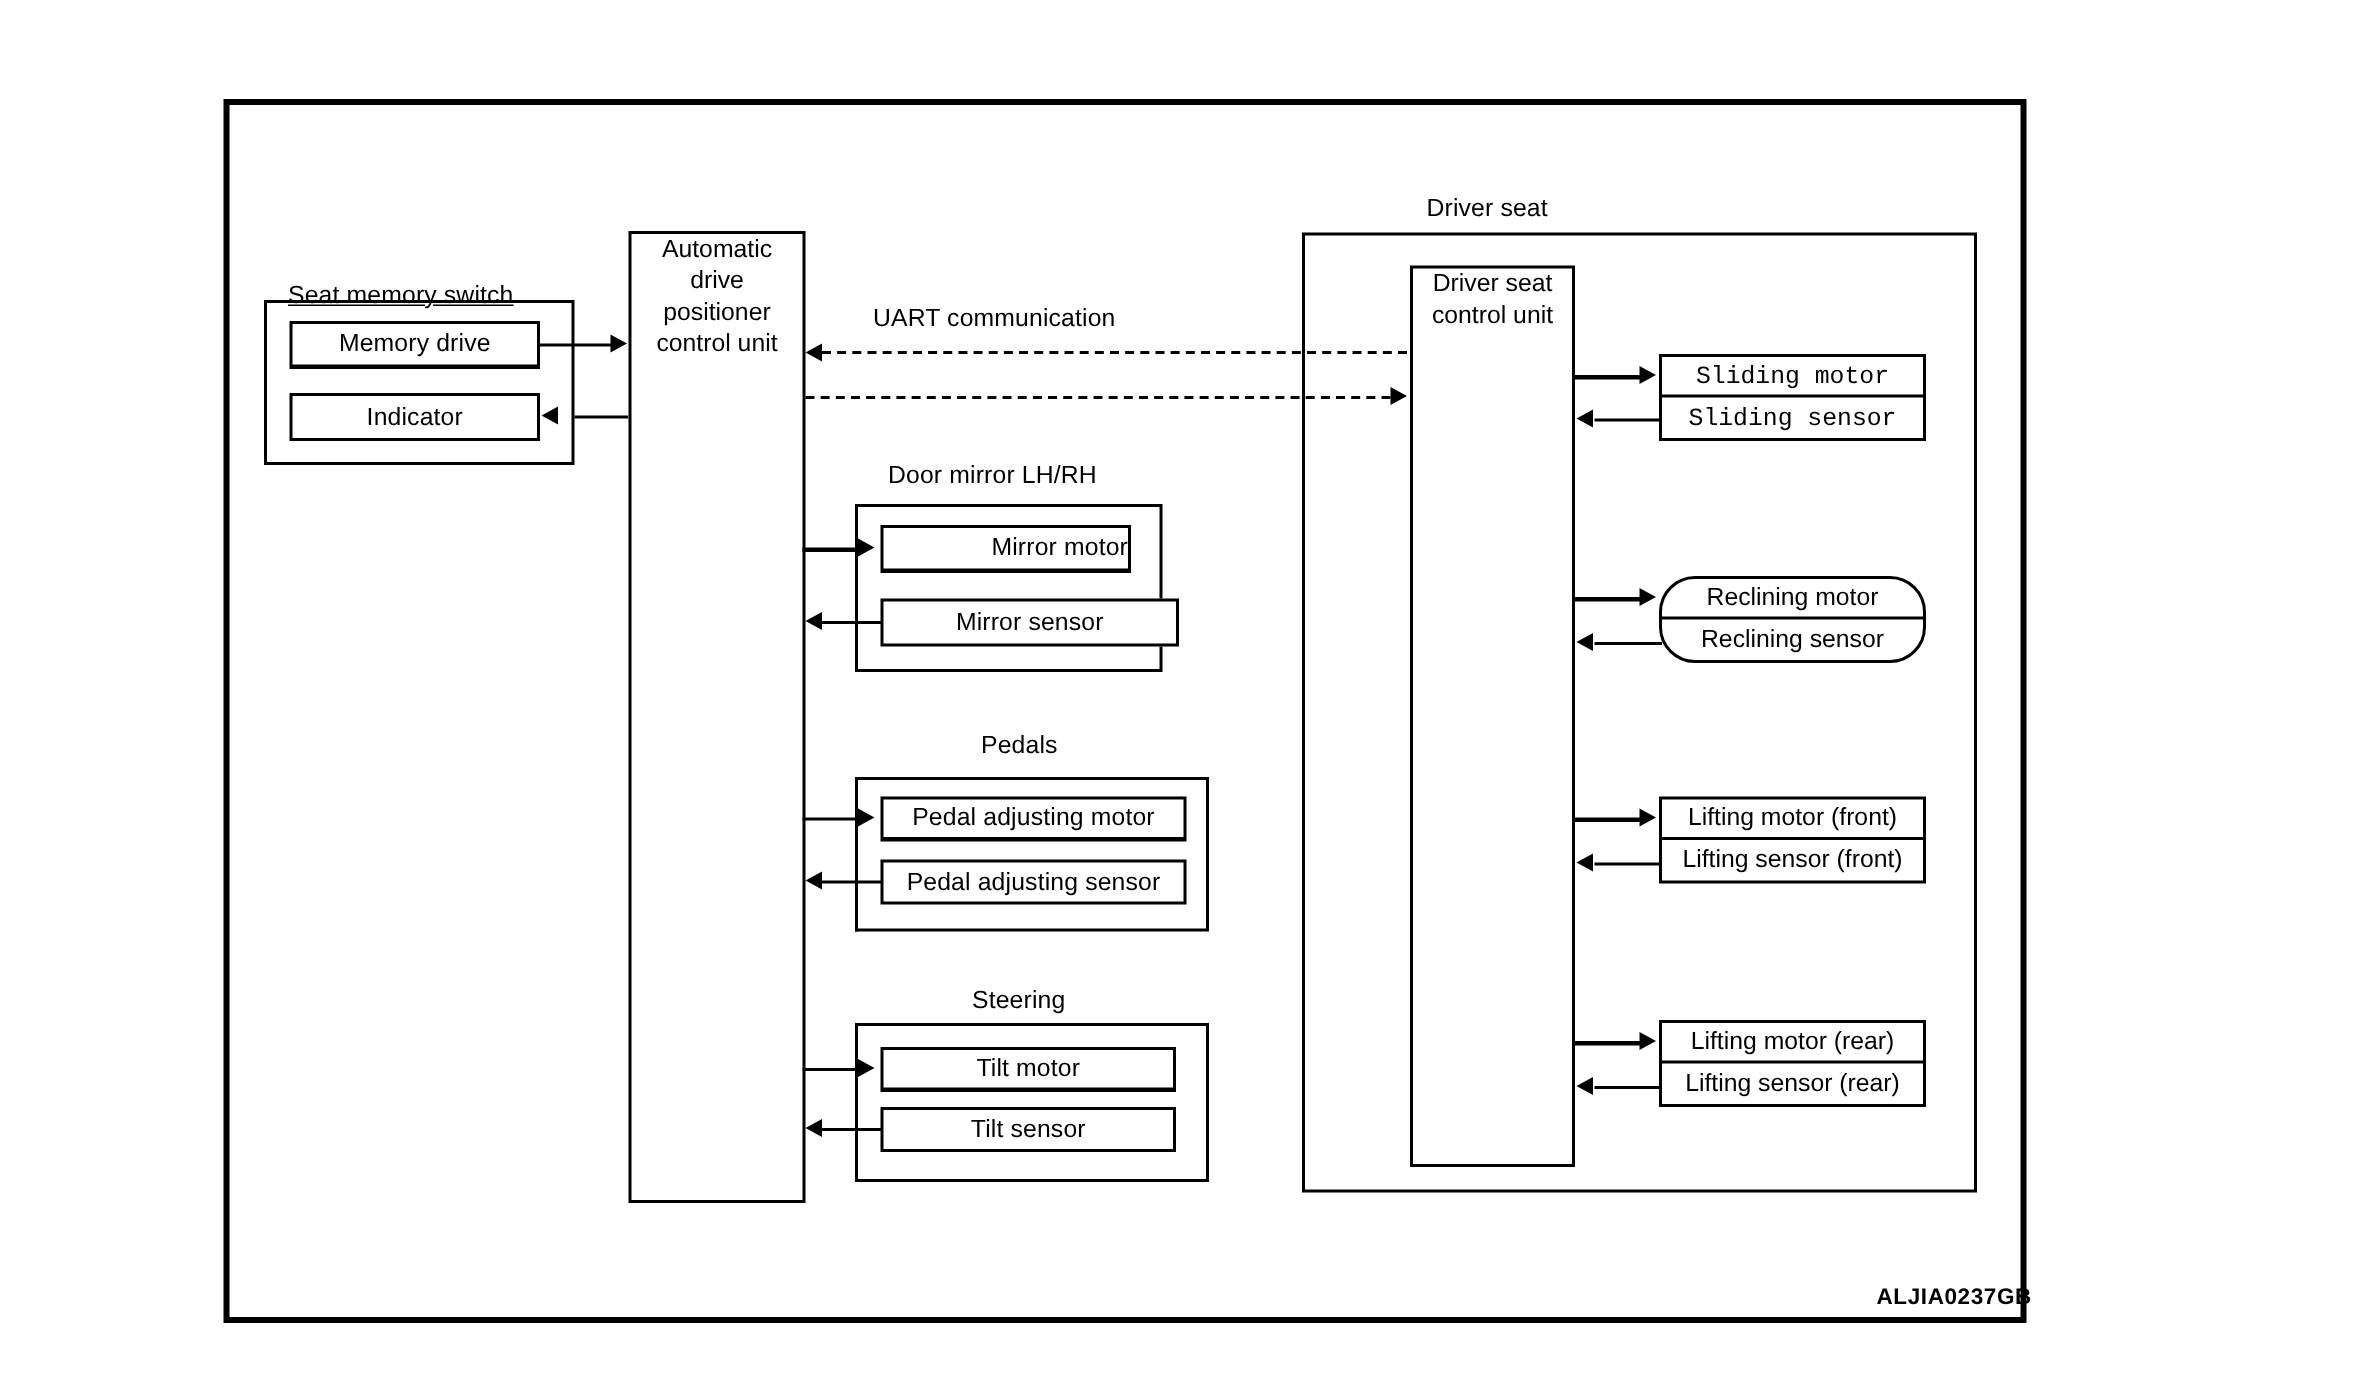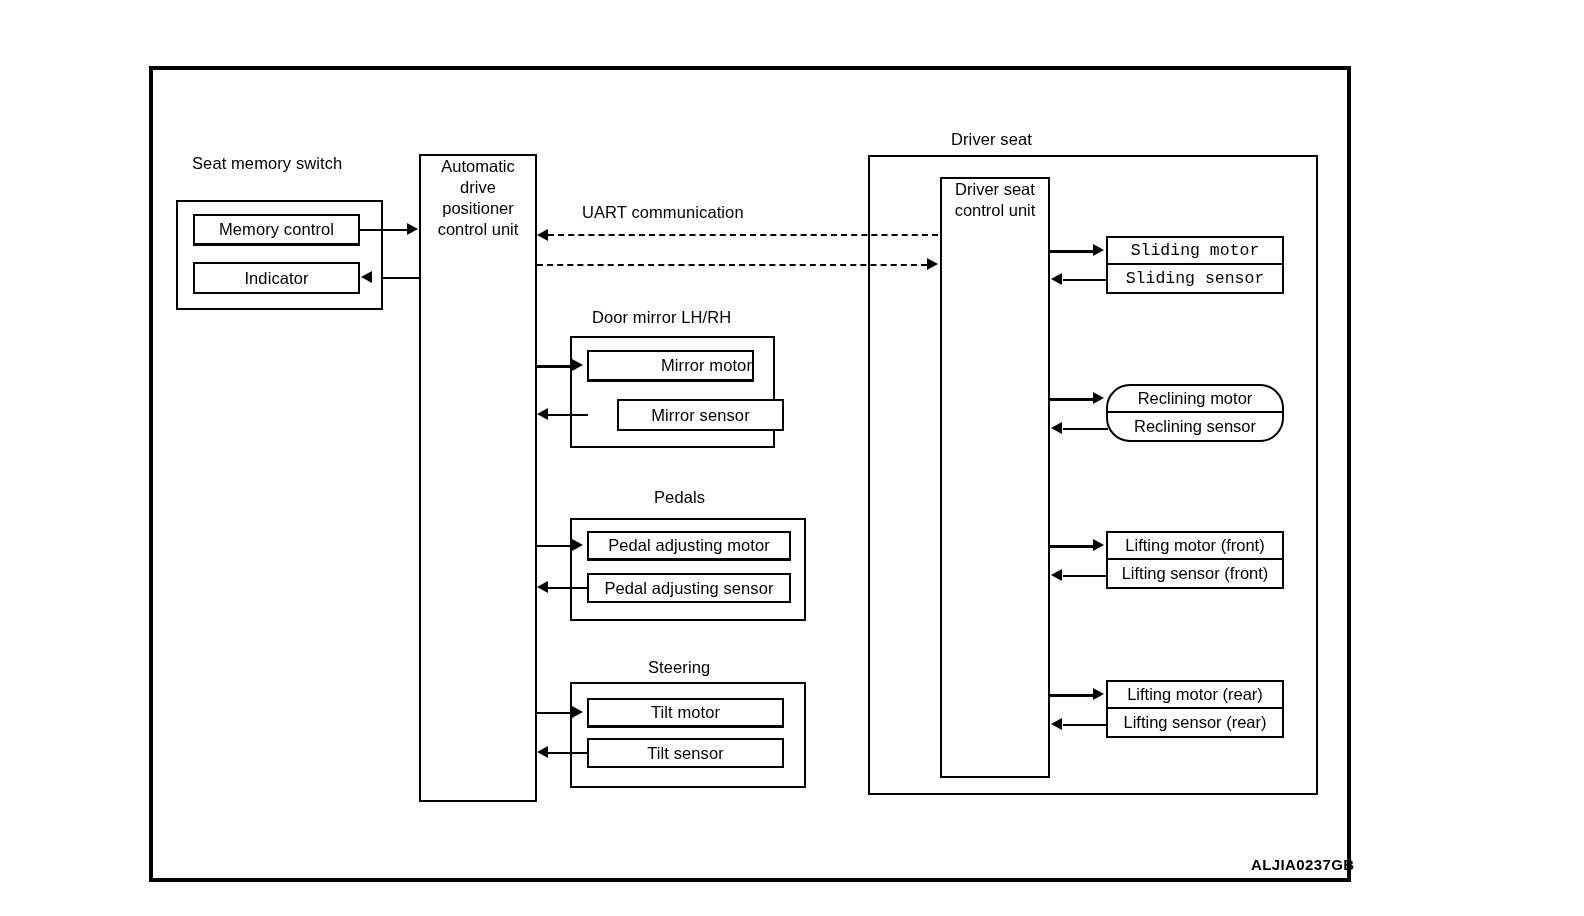--- a/index.html
+++ b/index.html
@@ -130,26 +130,26 @@
 
   .unit-text { font-size: 16.5px; }
 </style>
 </head>
 <body>
 
 <div id="canvas">
 
   <div class="outer-frame"></div>
 
-  <div class="caption" style="left:192px; top:154px;">Seat memory switch</div>
+  <div class="caption" style="left:192px; top:188px;text-decoration:underline;">Seat memory switch</div>
 
   <div class="group-box" style="left:176px; top:200px; width:207px; height:110px;"></div>
 
   <div class="item-box" style="left:193px; top:214px; width:167px; height:32px; border-bottom-width:3.5px;">
-    <span>Memory control</span>
+    <span>Memory drive</span>
   </div>
 
   <div class="item-box" style="left:193px; top:262px; width:167px; height:32px;">
     <span>Indicator</span>
   </div>
 
   <div class="hline" style="left:360px; top:229px; width:49px;"></div>
   <div class="arrow-r" style="left:407px; top:223px;"></div>
 
   <div class="hline" style="left:383px; top:277px; width:36px;"></div>
@@ -173,21 +173,21 @@
   <div class="arrow-r" style="left:927px; top:258px;"></div>
 
   <div class="caption" style="left:592px; top:308px;">Door mirror LH/RH</div>
 
   <div class="group-box" style="left:570px; top:336px; width:205px; height:112px;"></div>
 
   <div class="item-box" style="left:587px; top:350px; width:167px; height:32px; border-bottom-width:3.5px;justify-content:flex-end;">
     <span>Mirror motor</span>
   </div>
 
-  <div class="item-box" style="left:587px; top:399px; width:167px; height:32px;margin-left:30px;">
+  <div class="item-box" style="left:587px; top:399px; width:199px; height:32px;">
     <span>Mirror sensor</span>
   </div>
 
   <div class="hline thick" style="left:535px; top:365px; width:40px;"></div>
   <div class="arrow-r" style="left:572px; top:359px;"></div>
 
   <div class="hline" style="left:548px; top:414px; width:40px;"></div>
   <div class="arrow-l" style="left:537px; top:408px;"></div>
   <div class="vline" style="left:570px; top:365px; height:83px;"></div>
 

